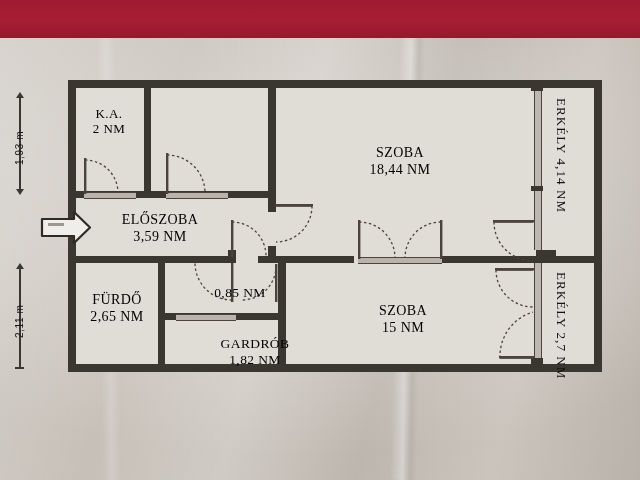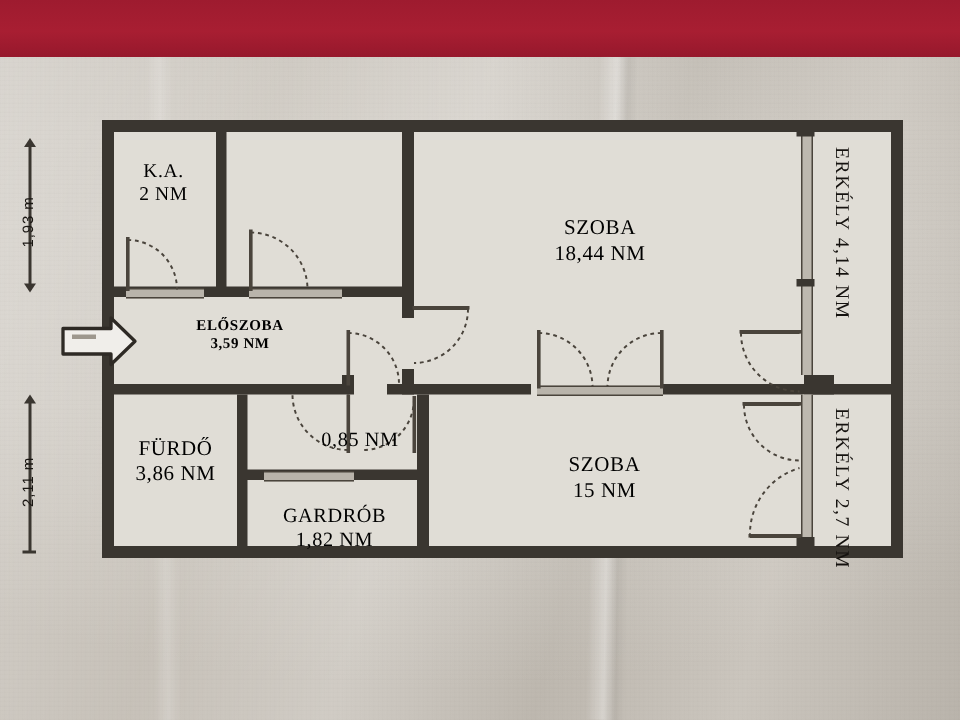--- a/index.html
+++ b/index.html
@@ -169,35 +169,35 @@
       <span class="l1">K.A.</span>
       <span class="l2">2 NM</span>
     </div>
 
 
     <div class="lbl" style="left:340px;top:145px;width:120px;font-size:14px;">
       <span class="l1">SZOBA</span>
       <span class="l2">18,44 NM</span>
     </div>
 
-    <div class="lbl" style="left:98px;top:212px;width:124px;font-size:10px;font-weight:bold;">
+    <div class="lbl" style="left:98px;top:212px;width:124px;font-size:14px;">
       <span class="l1">ELŐSZOBA</span>
       <span class="l2">3,59 NM</span>
     </div>
 
     <div class="lbl" style="left:74px;top:292px;width:86px;font-size:14px;">
       <span class="l1">FÜRDŐ</span>
-      <span class="l2">3,86 NM</span>
+      <span class="l2">2,65 NM</span>
     </div>
 
     <div class="lbl" style="left:200px;top:285px;width:80px;font-size:13.5px;">
       <span class="l1">0,85 NM</span>
     </div>
 
-    <div class="lbl" style="left:166px;top:336px;width:114px;font-size:13.5px;">
+    <div class="lbl" style="left:166px;top:336px;width:114px;font-size:13.5px;padding-left:32px;">
       <span class="l1">GARDRÓB</span>
       <span class="l2">1,82 NM</span>
     </div>
 
     <div class="lbl" style="left:348px;top:303px;width:110px;font-size:14px;">
       <span class="l1">SZOBA</span>
       <span class="l2">15 NM</span>
     </div>
 
     <div class="vlbl" style="left:569px;top:98px;font-size:13px;">ERKÉLY  4,14 NM</div>

